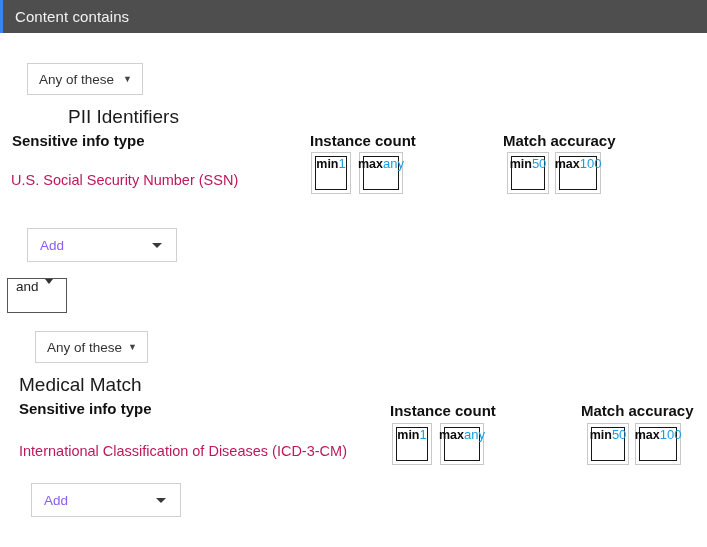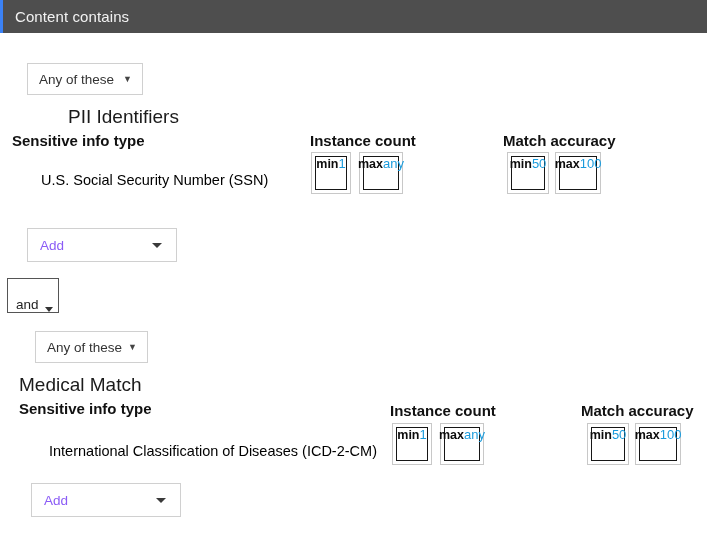--- a/index.html
+++ b/index.html
@@ -79,26 +79,26 @@
     border-left: 5px solid transparent;
     border-right: 5px solid transparent;
     border-top: 5px solid #3a3a3a;
     margin-right: 14px;
   }
 
   
   .and-box {
     position: absolute;
     left: 7px; top: 278px;
-    width: 52px; height: 35px;
+    width: 60px; height: 35px;
     box-sizing: border-box;
     background: #ffffff;
     border: 1px solid #555555;
     display: flex;
-    align-items: flex-end;
+    align-items: flex-start;
     font-size: 13.5px;
     color: #222222;
     cursor: pointer;
     user-select: none;
   }
   .and-box .and-label { padding-left: 8px; }
   .caret-and {
     width: 0; height: 0;
     border-left: 4.5px solid transparent;
     border-right: 4.5px solid transparent;
@@ -117,23 +117,22 @@
   .col-head {
     position: absolute;
     font-size: 15px;
     font-weight: bold;
     color: #111111;
     white-space: nowrap;
   }
   .sit-name {
     position: absolute;
     font-size: 14.5px;
-    color: #000000;
-    white-space: nowrap;
-    margin-left: 30px;
+    color: #be185d;
+    white-space: nowrap;
   }
 
   
   .pii-title     { left: 20px;  top: 106px; margin-left: 48px; }
   .pii-sit-head  { left: 12px;  top: 132px; }
   .pii-ic-head   { left: 310px; top: 132px; }
   .pii-ma-head   { left: 503px; top: 132px; }
   .pii-sit-name  { left: 11px;  top: 172px; }
 
   
@@ -242,21 +241,21 @@
 <div class="select-box any-of-these-2">
   <span class="sel-label">Any of these</span>
   <span class="caret-small">▼</span>
 </div>
 
 <div class="group-title med-title">Medical Match</div>
 <div class="col-head med-sit-head">Sensitive info type</div>
 <div class="col-head med-ic-head">Instance count</div>
 <div class="col-head med-ma-head">Match accuracy</div>
 
-<div class="sit-name med-sit-name">International Classification of Diseases (ICD-2-CM)</div>
+<div class="sit-name med-sit-name">International Classification of Diseases (ICD-3-CM)</div>
 
 <div class="minmax b-med-ic-min">
   <div class="inner">
     <span class="mm-label">min</span>
     <span class="mm-value">1</span>
   </div>
 </div>
 <div class="minmax b-med-ic-max">
   <div class="inner">
     <span class="mm-label">max</span>

